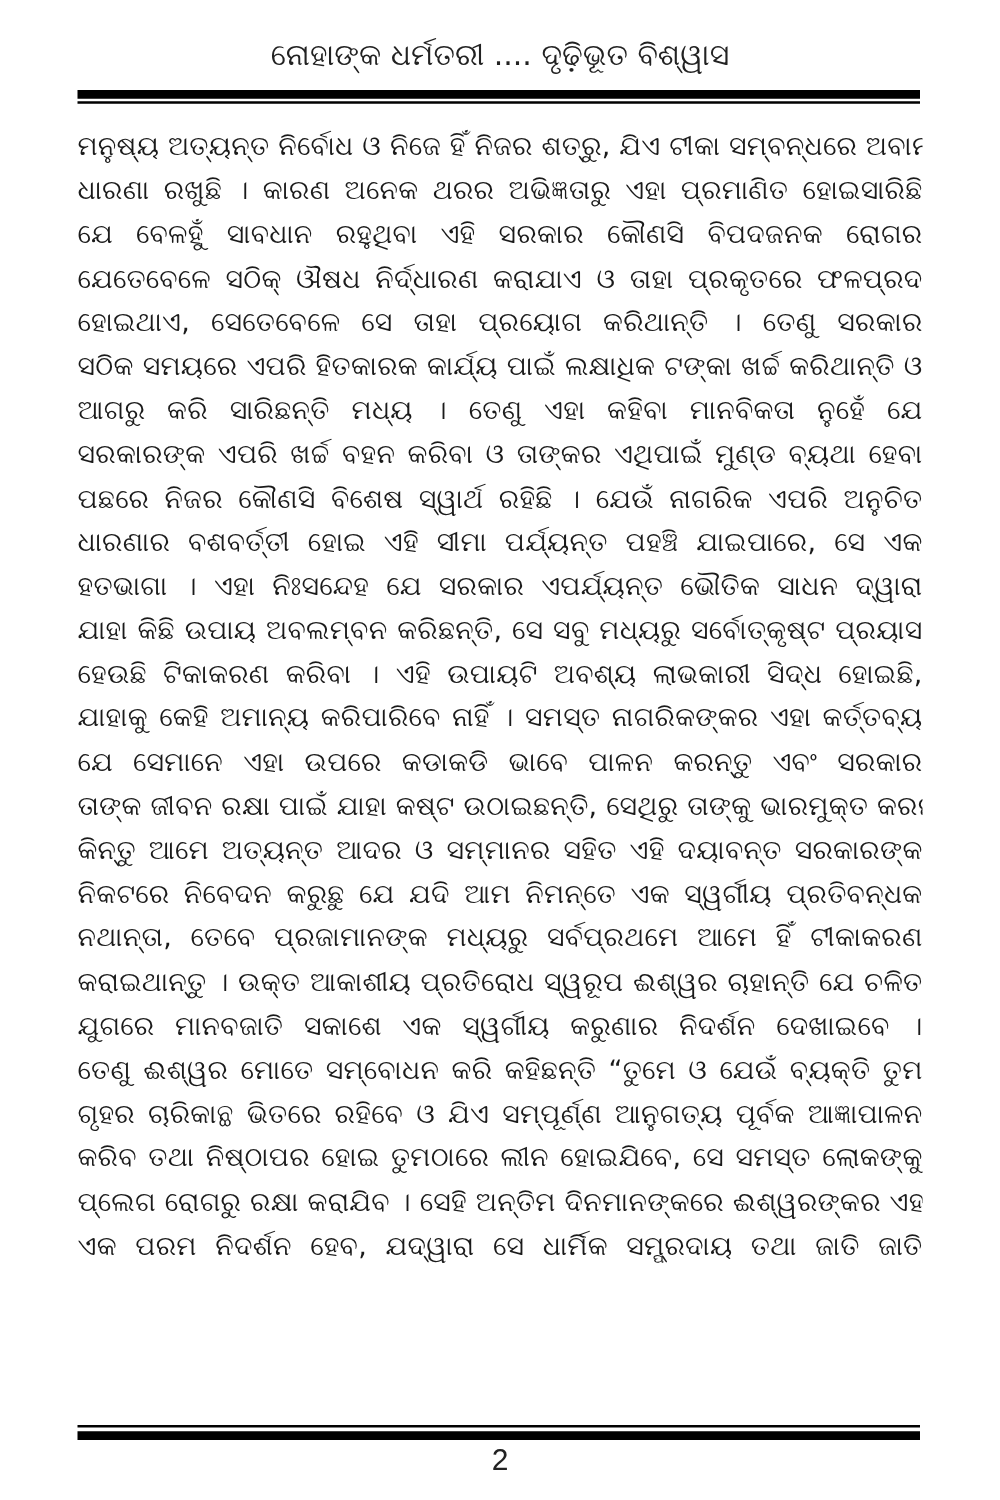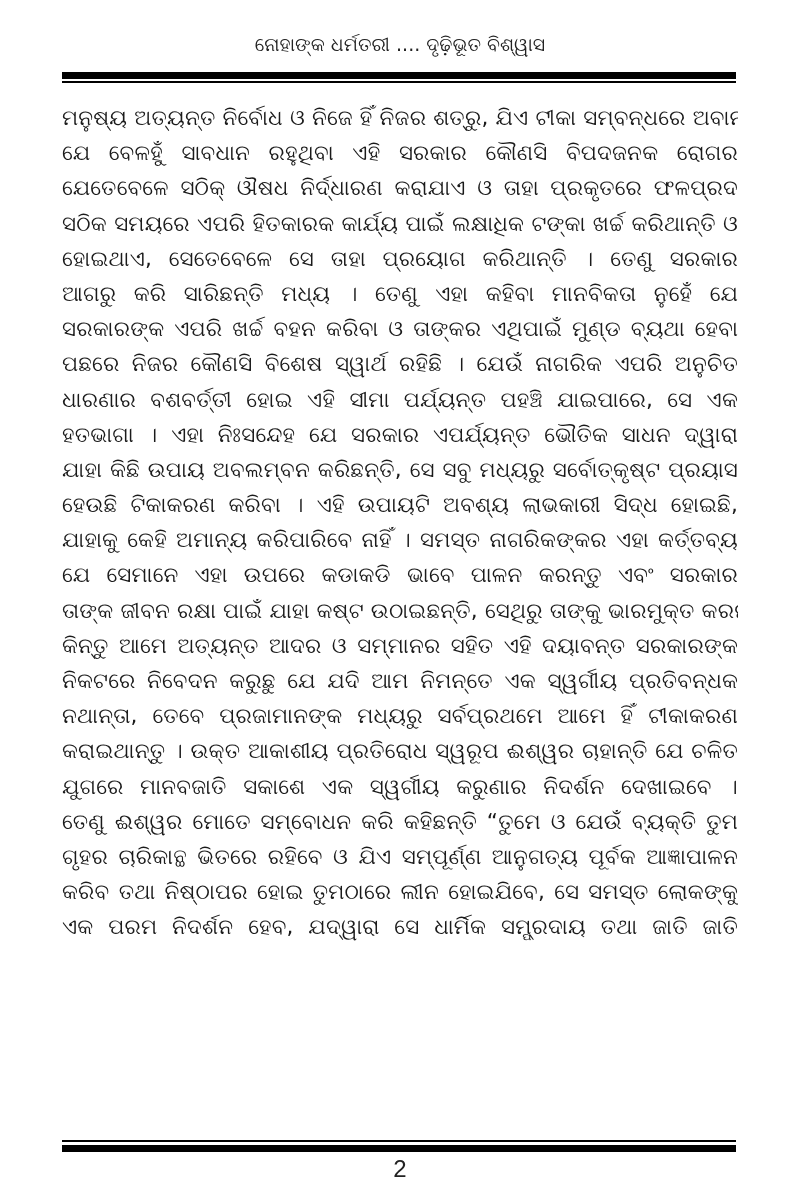--- a/index.html
+++ b/index.html
@@ -1,58 +1,60 @@
 <!DOCTYPE html>
 <html><head>
 <meta charset="utf-8">
 <style>
   html, body { margin:0; padding:0; background:#ffffff; }
   body { width:800px; height:1200px; position:relative; overflow:hidden; color:#1a1a1a;
          font-family: "DejaVu Sans", "Liberation Sans", sans-serif; }
   .running-head { position:absolute; top:30px; left:0; width:800px; text-align:center;
-         font-size:19px; line-height:28px; color:#222; }
+         font-size:24px; line-height:28px; color:#222; }
   .rule { position:absolute; left:62px; width:674px; background:#000; }
   .body-text { position:absolute; top:100px; left:62px; width:676px; }
   .line { display:block; height:35.2px; line-height:35.2px; font-size:21.5px;
           text-align:justify; text-align-last:justify; white-space:nowrap; overflow:hidden; letter-spacing:0.2px; }
   .line b { font-weight:normal; }
   .page-number { position:absolute; top:1152px; left:0; width:800px; text-align:center;
           font-size:24px; line-height:34px; color:#222; font-family:"Liberation Sans", sans-serif; }
 </style>
 </head>
 <body>
 
 <div class="running-head">ନୋହାଙ୍କ ଧର୍ମତରୀ .... ଦୃଢ଼ିଭୂତ ବିଶ୍ୱାସ</div>
 
 <div class="rule" style="top:72px;height:7px;"></div>
 <div class="rule" style="top:81px;height:2px;"></div>
 
 <div class="body-text">
   <span class="line">ମନୁଷ୍ୟ ଅତ୍ୟନ୍ତ ନିର୍ବୋଧ ଓ ନିଜେ ହିଁ ନିଜର ଶତ୍ରୁ, ଯିଏ ଟୀକା ସମ୍ବନ୍ଧରେ ଅବାନ୍ତର</span>
+  <span class="line">ଧାରଣା ରଖୁଛି । କାରଣ ଅନେକ ଥରର ଅଭିଜ୍ଞତାରୁ ଏହା ପ୍ରମାଣିତ ହୋଇସାରିଛି</span>
   <span class="line">ଯେ ବେଳହୁଁ ସାବଧାନ ରହୁଥିବା ଏହି ସରକାର କୌଣସି ବିପଦଜନକ ରୋଗର</span>
   <span class="line">ଯେତେବେଳେ ସଠିକ୍ ଔଷଧ ନିର୍ଦ୍ଧାରଣ କରାଯାଏ ଓ ତାହା ପ୍ରକୃତରେ ଫଳପ୍ରଦ</span>
+  <span class="line">ହୋଇଥାଏ, ସେତେବେଳେ ସେ ତାହା ପ୍ରୟୋଗ କରିଥାନ୍ତି । ତେଣୁ ସରକାର</span>
   <span class="line">ସଠିକ ସମୟରେ ଏପରି ହିତକାରକ କାର୍ଯ୍ୟ ପାଇଁ ଲକ୍ଷାଧିକ ଟଙ୍କା ଖର୍ଚ୍ଚ କରିଥାନ୍ତି ଓ</span>
-  <span class="line">ହୋଇଥାଏ, ସେତେବେଳେ ସେ ତାହା ପ୍ରୟୋଗ କରିଥାନ୍ତି । ତେଣୁ ସରକାର</span>
   <span class="line">ଆଗରୁ କରି ସାରିଛନ୍ତି ମଧ୍ୟ । ତେଣୁ ଏହା କହିବା ମାନବିକତା ନୁହେଁ ଯେ</span>
   <span class="line">ସରକାରଙ୍କ ଏପରି ଖର୍ଚ୍ଚ ବହନ କରିବା ଓ ତାଙ୍କର ଏଥିପାଇଁ ମୁଣ୍ଡ ବ୍ୟଥା ହେବା</span>
   <span class="line">ପଛରେ ନିଜର କୌଣସି ବିଶେଷ ସ୍ୱାର୍ଥ ରହିଛି । ଯେଉଁ ନାଗରିକ ଏପରି ଅନୁଚିତ</span>
   <span class="line">ଧାରଣାର ବଶବର୍ତ୍ତୀ ହୋଇ ଏହି ସୀମା ପର୍ଯ୍ୟନ୍ତ ପହଞ୍ଚି ଯାଇପାରେ, ସେ ଏକ</span>
   <span class="line">ହତଭାଗା । ଏହା ନିଃସନ୍ଦେହ ଯେ ସରକାର ଏପର୍ଯ୍ୟନ୍ତ ଭୌତିକ ସାଧନ ଦ୍ୱାରା</span>
   <span class="line">ଯାହା କିଛି ଉପାୟ ଅବଲମ୍ବନ କରିଛନ୍ତି, ସେ ସବୁ ମଧ୍ୟରୁ ସର୍ବୋତ୍କୃଷ୍ଟ ପ୍ରୟାସ</span>
   <span class="line">ହେଉଛି ଟିକାକରଣ କରିବା । ଏହି ଉପାୟଟି ଅବଶ୍ୟ ଲାଭକାରୀ ସିଦ୍ଧ ହୋଇଛି,</span>
   <span class="line">ଯାହାକୁ କେହି ଅମାନ୍ୟ କରିପାରିବେ ନାହିଁ । ସମସ୍ତ ନାଗରିକଙ୍କର ଏହା କର୍ତ୍ତବ୍ୟ</span>
   <span class="line">ଯେ ସେମାନେ ଏହା ଉପରେ କଡାକଡି ଭାବେ ପାଳନ କରନ୍ତୁ ଏବଂ ସରକାର</span>
   <span class="line">ତାଙ୍କ ଜୀବନ ରକ୍ଷା ପାଇଁ ଯାହା କଷ୍ଟ ଉଠାଇଛନ୍ତି, ସେଥିରୁ ତାଙ୍କୁ ଭାରମୁକ୍ତ କରନ୍ତୁ ।</span>
   <span class="line">କିନ୍ତୁ ଆମେ ଅତ୍ୟନ୍ତ ଆଦର ଓ ସମ୍ମାନର ସହିତ ଏହି ଦୟାବନ୍ତ ସରକାରଙ୍କ</span>
   <span class="line">ନିକଟରେ ନିବେଦନ କରୁଛୁ ଯେ ଯଦି ଆମ ନିମନ୍ତେ ଏକ ସ୍ୱର୍ଗୀୟ ପ୍ରତିବନ୍ଧକ</span>
   <span class="line">ନଥାନ୍ତା, ତେବେ ପ୍ରଜାମାନଙ୍କ ମଧ୍ୟରୁ ସର୍ବପ୍ରଥମେ ଆମେ ହିଁ ଟୀକାକରଣ</span>
   <span class="line">କରାଇଥାନ୍ତୁ । ଉକ୍ତ ଆକାଶୀୟ ପ୍ରତିରୋଧ ସ୍ୱରୂପ ଈଶ୍ୱର ଚାହାନ୍ତି ଯେ ଚଳିତ</span>
   <span class="line"><span>ଯୁଗରେ ମାନବଜାତି ସକାଶେ </span><b>ଏକ ସ୍ୱର୍ଗୀୟ କରୁଣାର ନିଦର୍ଶନ</b><span> ଦେଖାଇବେ ।</span></span>
   <span class="line">ତେଣୁ ଈଶ୍ୱର ମୋତେ ସମ୍ବୋଧନ କରି କହିଛନ୍ତି  “ତୁମେ ଓ ଯେଉଁ ବ୍ୟକ୍ତି ତୁମ</span>
   <span class="line">ଗୃହର ଚାରିକାନ୍ଥ ଭିତରେ ରହିବେ ଓ ଯିଏ ସମ୍ପୂର୍ଣ୍ଣ ଆନୁଗତ୍ୟ ପୂର୍ବକ ଆଜ୍ଞାପାଳନ</span>
   <span class="line">କରିବ ତଥା ନିଷ୍ଠାପର ହୋଇ ତୁମଠାରେ ଲୀନ ହୋଇଯିବେ, ସେ ସମସ୍ତ ଲୋକଙ୍କୁ</span>
+  <span class="line"><span></span><b>ପ୍ଲେଗ ରୋଗରୁ ରକ୍ଷା କରାଯିବ</b><span> । ସେହି ଅନ୍ତିମ ଦିନମାନଙ୍କରେ ଈଶ୍ୱରଙ୍କର ଏହା</span></span>
   <span class="line">ଏକ ପରମ ନିଦର୍ଶନ ହେବ, ଯଦ୍ୱାରା ସେ ଧାର୍ମିକ ସମ୍ପ୍ରଦାୟ ତଥା ଜାତି ଜାତି</span>
 </div>
 
 <div class="rule" style="top:1140px;height:2px;"></div>
 <div class="rule" style="top:1145px;height:7px;"></div>
 
 <div class="page-number">2</div>
 
 </body></html>

